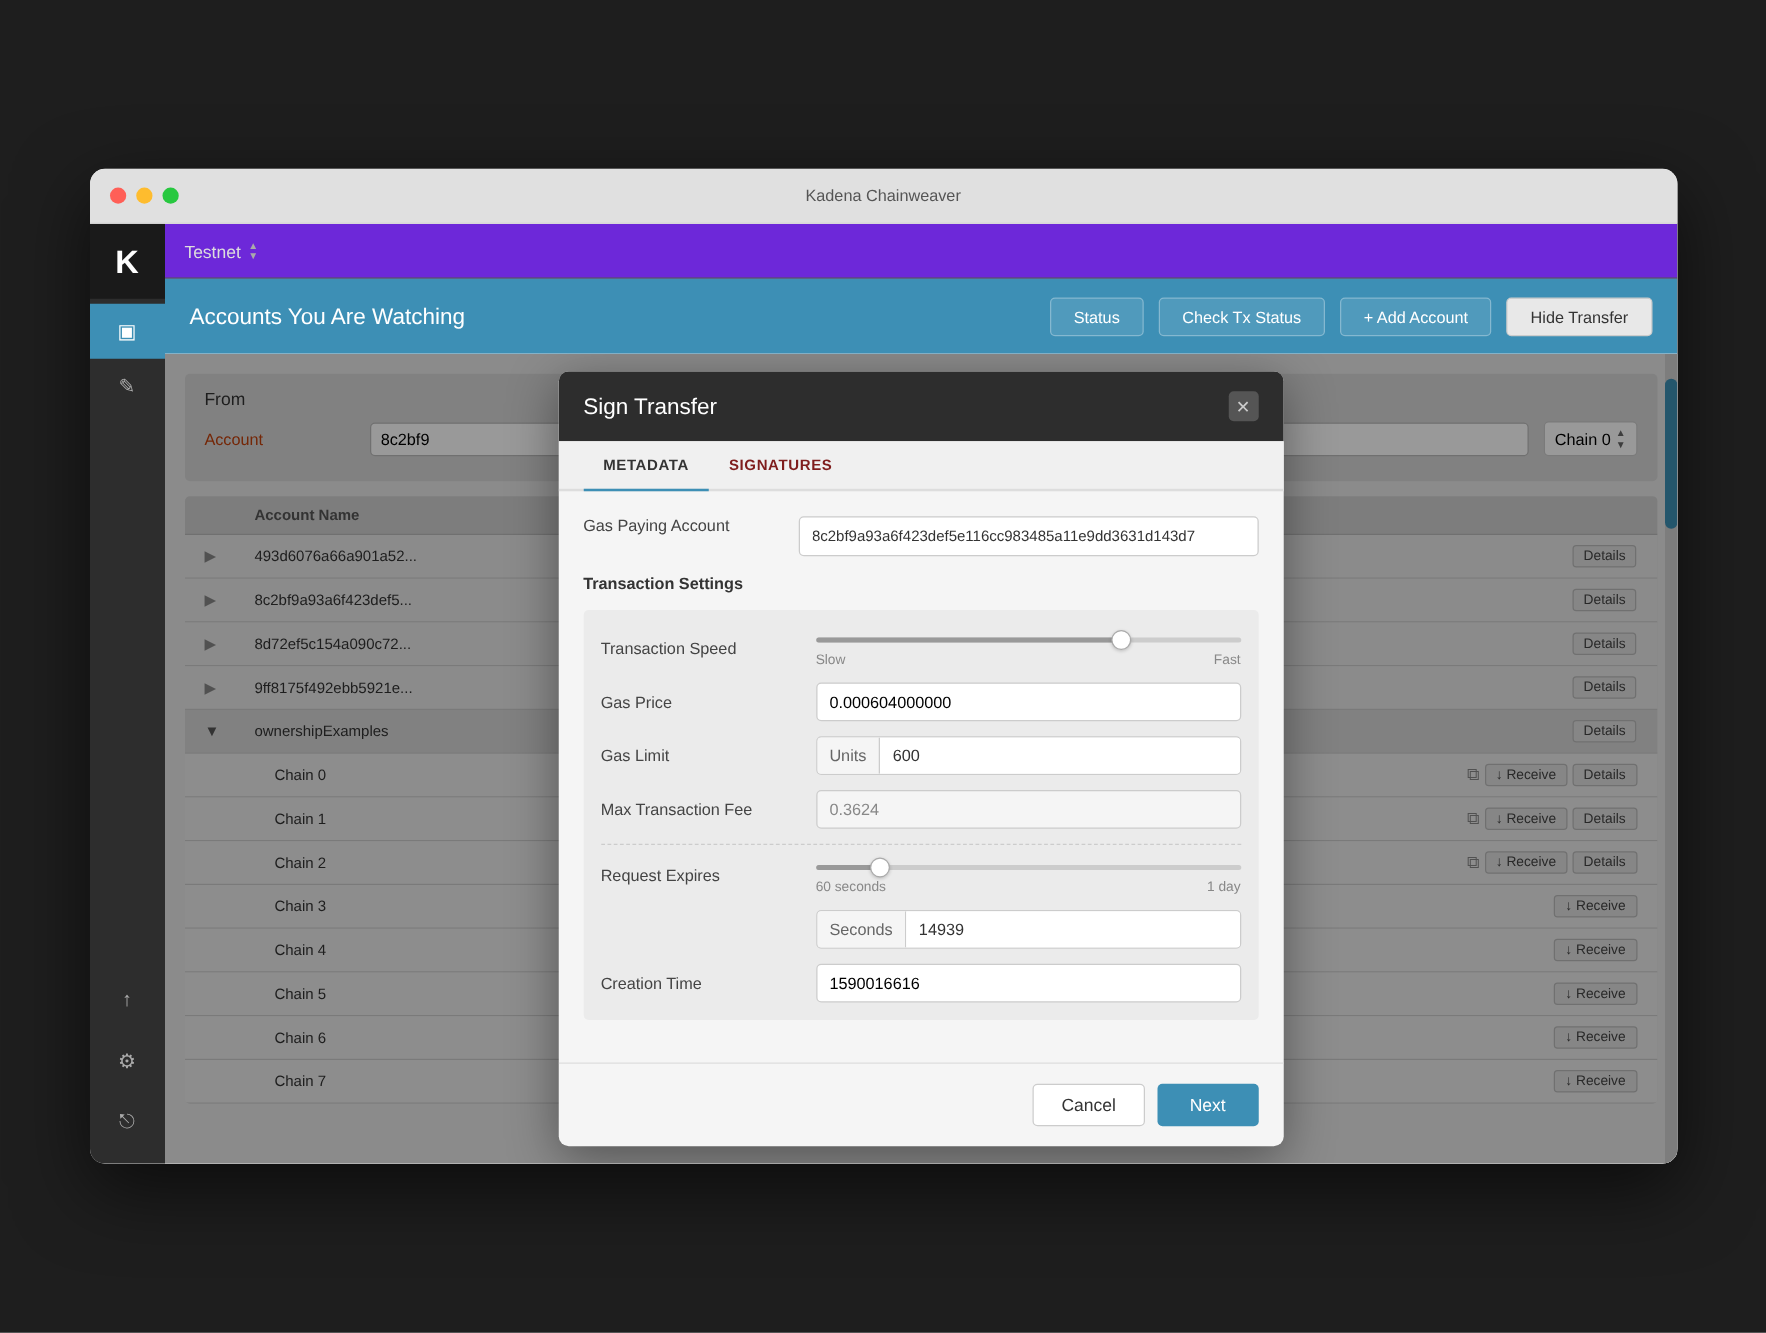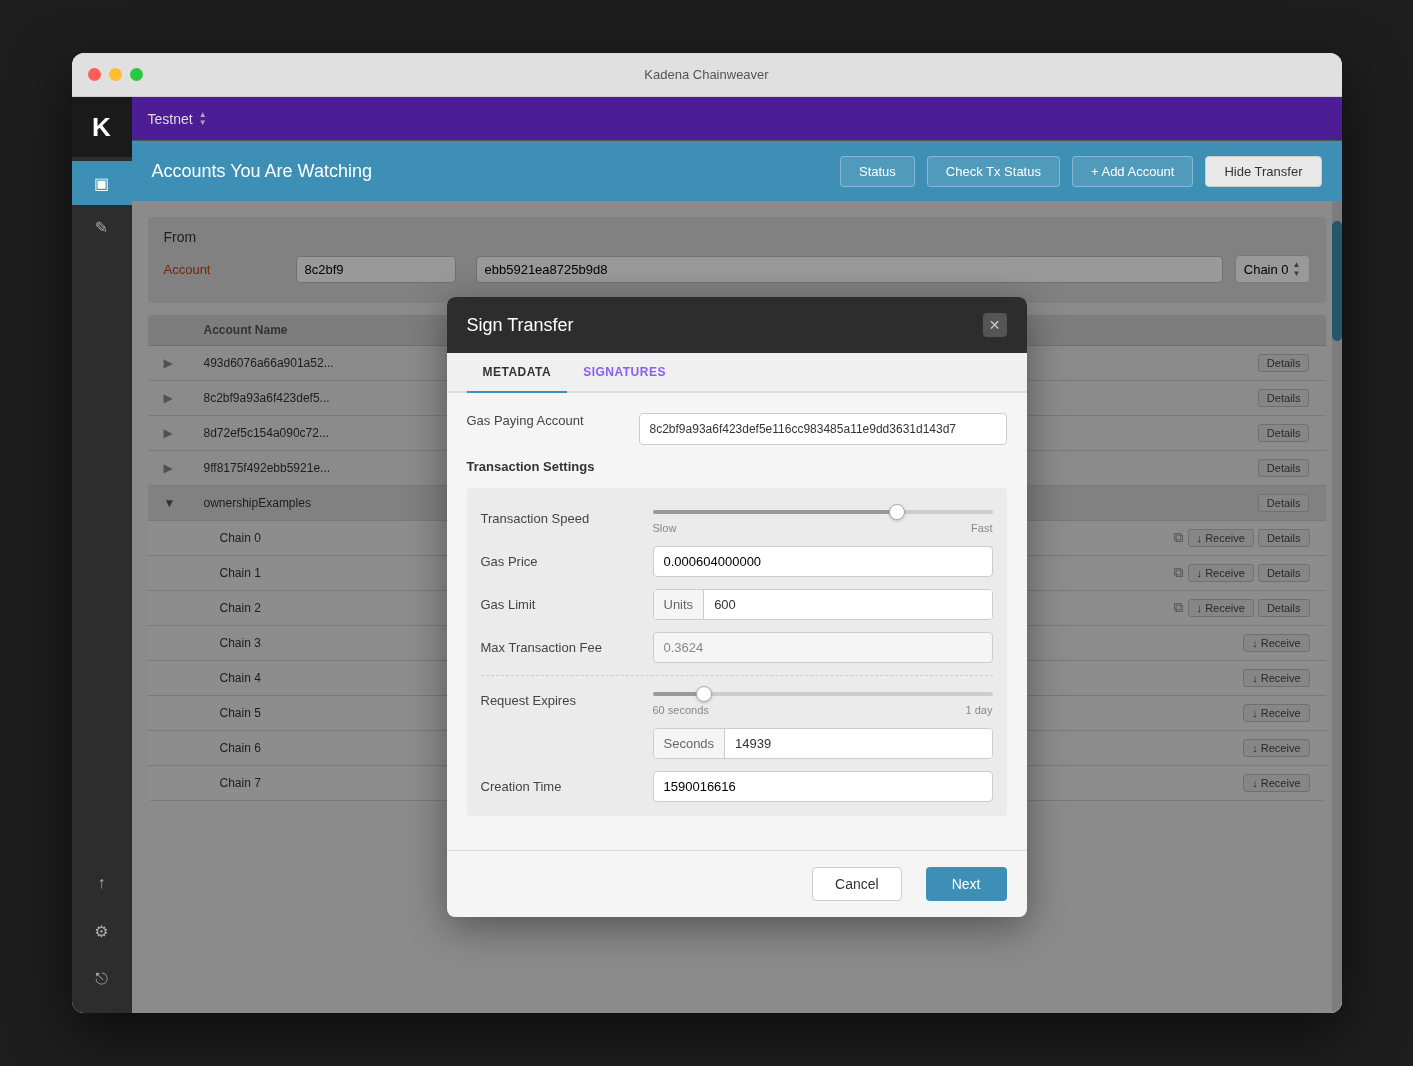--- a/index.html
+++ b/index.html
@@ -9,21 +9,21 @@
       display: flex;
       justify-content: center;
       align-items: center;
       width: 1413px;
       height: 1066px;
       overflow: hidden;
     }
 
     .mac-window {
       width: 1270px;
-      height: 960px;
+      height: 796px;
       background: #f0f0f0;
       border-radius: 12px;
       box-shadow: 0 20px 60px rgba(0,0,0,0.6);
       display: flex;
       flex-direction: column;
       overflow: hidden;
     }
 
     .title-bar {
       background: #e0e0e0;
@@ -123,21 +123,21 @@
     
     .main-area {
       flex: 1;
       display: flex;
       flex-direction: column;
       overflow: hidden;
     }
 
     
     .network-bar {
-      background: #4c1d95;
+      background: #6d28d9;
       height: 44px;
       display: flex;
       align-items: center;
       padding: 0 16px;
       gap: 8px;
       border-bottom: 1px solid #555;
       text-align: center;
     }
 
     .network-selector {
@@ -356,21 +356,21 @@
       gap: 0;
       border-bottom: 2px solid #ddd;
       padding: 0 20px;
       background: #f0f0f0;
     }
 
     .modal-tab {
       padding: 12px 16px;
       font-size: 12px;
       font-weight: 600;
-      color: #8b5cf6;
+      color: #7f1d1d;
       cursor: pointer;
       border-bottom: 2px solid transparent;
       margin-bottom: -2px;
       letter-spacing: 0.5px;
     }
 
     .modal-tab.active {
       color: #333;
       border-bottom-color: #3d8fb5;
     }
@@ -515,21 +515,21 @@
       font-size: 13px;
       color: #333;
       flex: 1;
       border: none;
       outline: none;
     }
 
     .modal-footer {
       display: flex;
       justify-content: flex-end;
-      gap: 24px;
+      gap: 10px;
       padding: 16px 20px;
       border-top: 1px solid #ddd;
     }
 
     .btn-cancel {
       padding: 8px 22px;
       background: white;
       border: 1px solid #ccc;
       border-radius: 4px;
       font-size: 14px;

